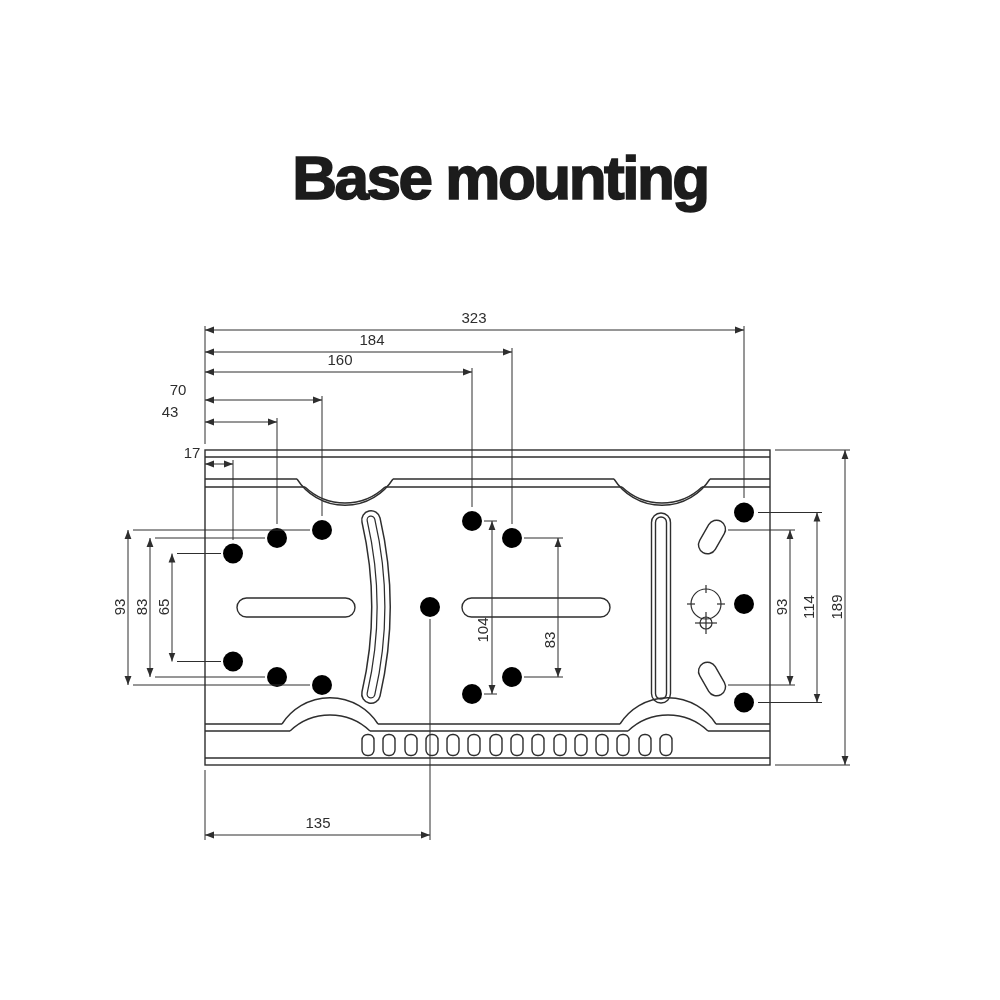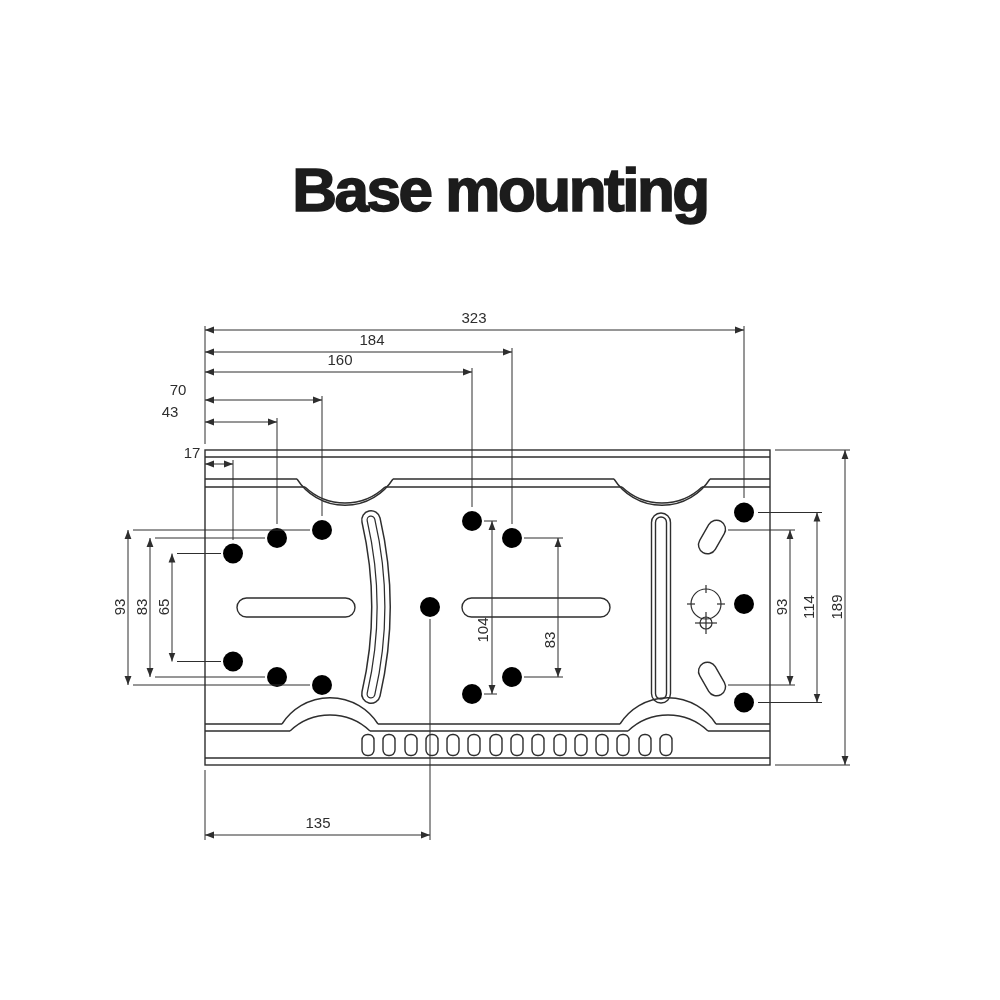--- a/index.html
+++ b/index.html
@@ -1,20 +1,20 @@
 <!DOCTYPE html>
 <html><head>
 <meta charset="utf-8">
 <style>
   html,body{margin:0;padding:0;background:#fff;}
   .page{position:relative;width:1000px;height:1000px;background:#ffffff;overflow:hidden;
         font-family:"Liberation Sans",sans-serif;}
   .title{position:absolute;top:146px;left:0;width:100%;text-align:center;
          color:#1c1c1c;font-weight:bold;font-size:62px;line-height:64px;
-         letter-spacing:-2.5px;margin-top:12px;-webkit-text-stroke:1.6px #1c1c1c;}
+         letter-spacing:-2.5px;-webkit-text-stroke:1.6px #1c1c1c;}
   .title div{white-space:nowrap;}
   svg.drawing{position:absolute;left:0;top:0;width:1000px;height:1000px;}
   .ln{stroke:#2e2e2e;stroke-width:1.4;fill:none;}
   .th{stroke:#2e2e2e;stroke-width:1;fill:none;}
   .dim{stroke:#2e2e2e;stroke-width:1;fill:none;}
   text.dimtxt{font-family:"Liberation Sans",sans-serif;font-size:15px;fill:#2e2e2e;
               text-anchor:middle;}
   .holes circle,.holes line{stroke:#2e2e2e;stroke-width:1.2;fill:none;}
 </style>
 </head>

